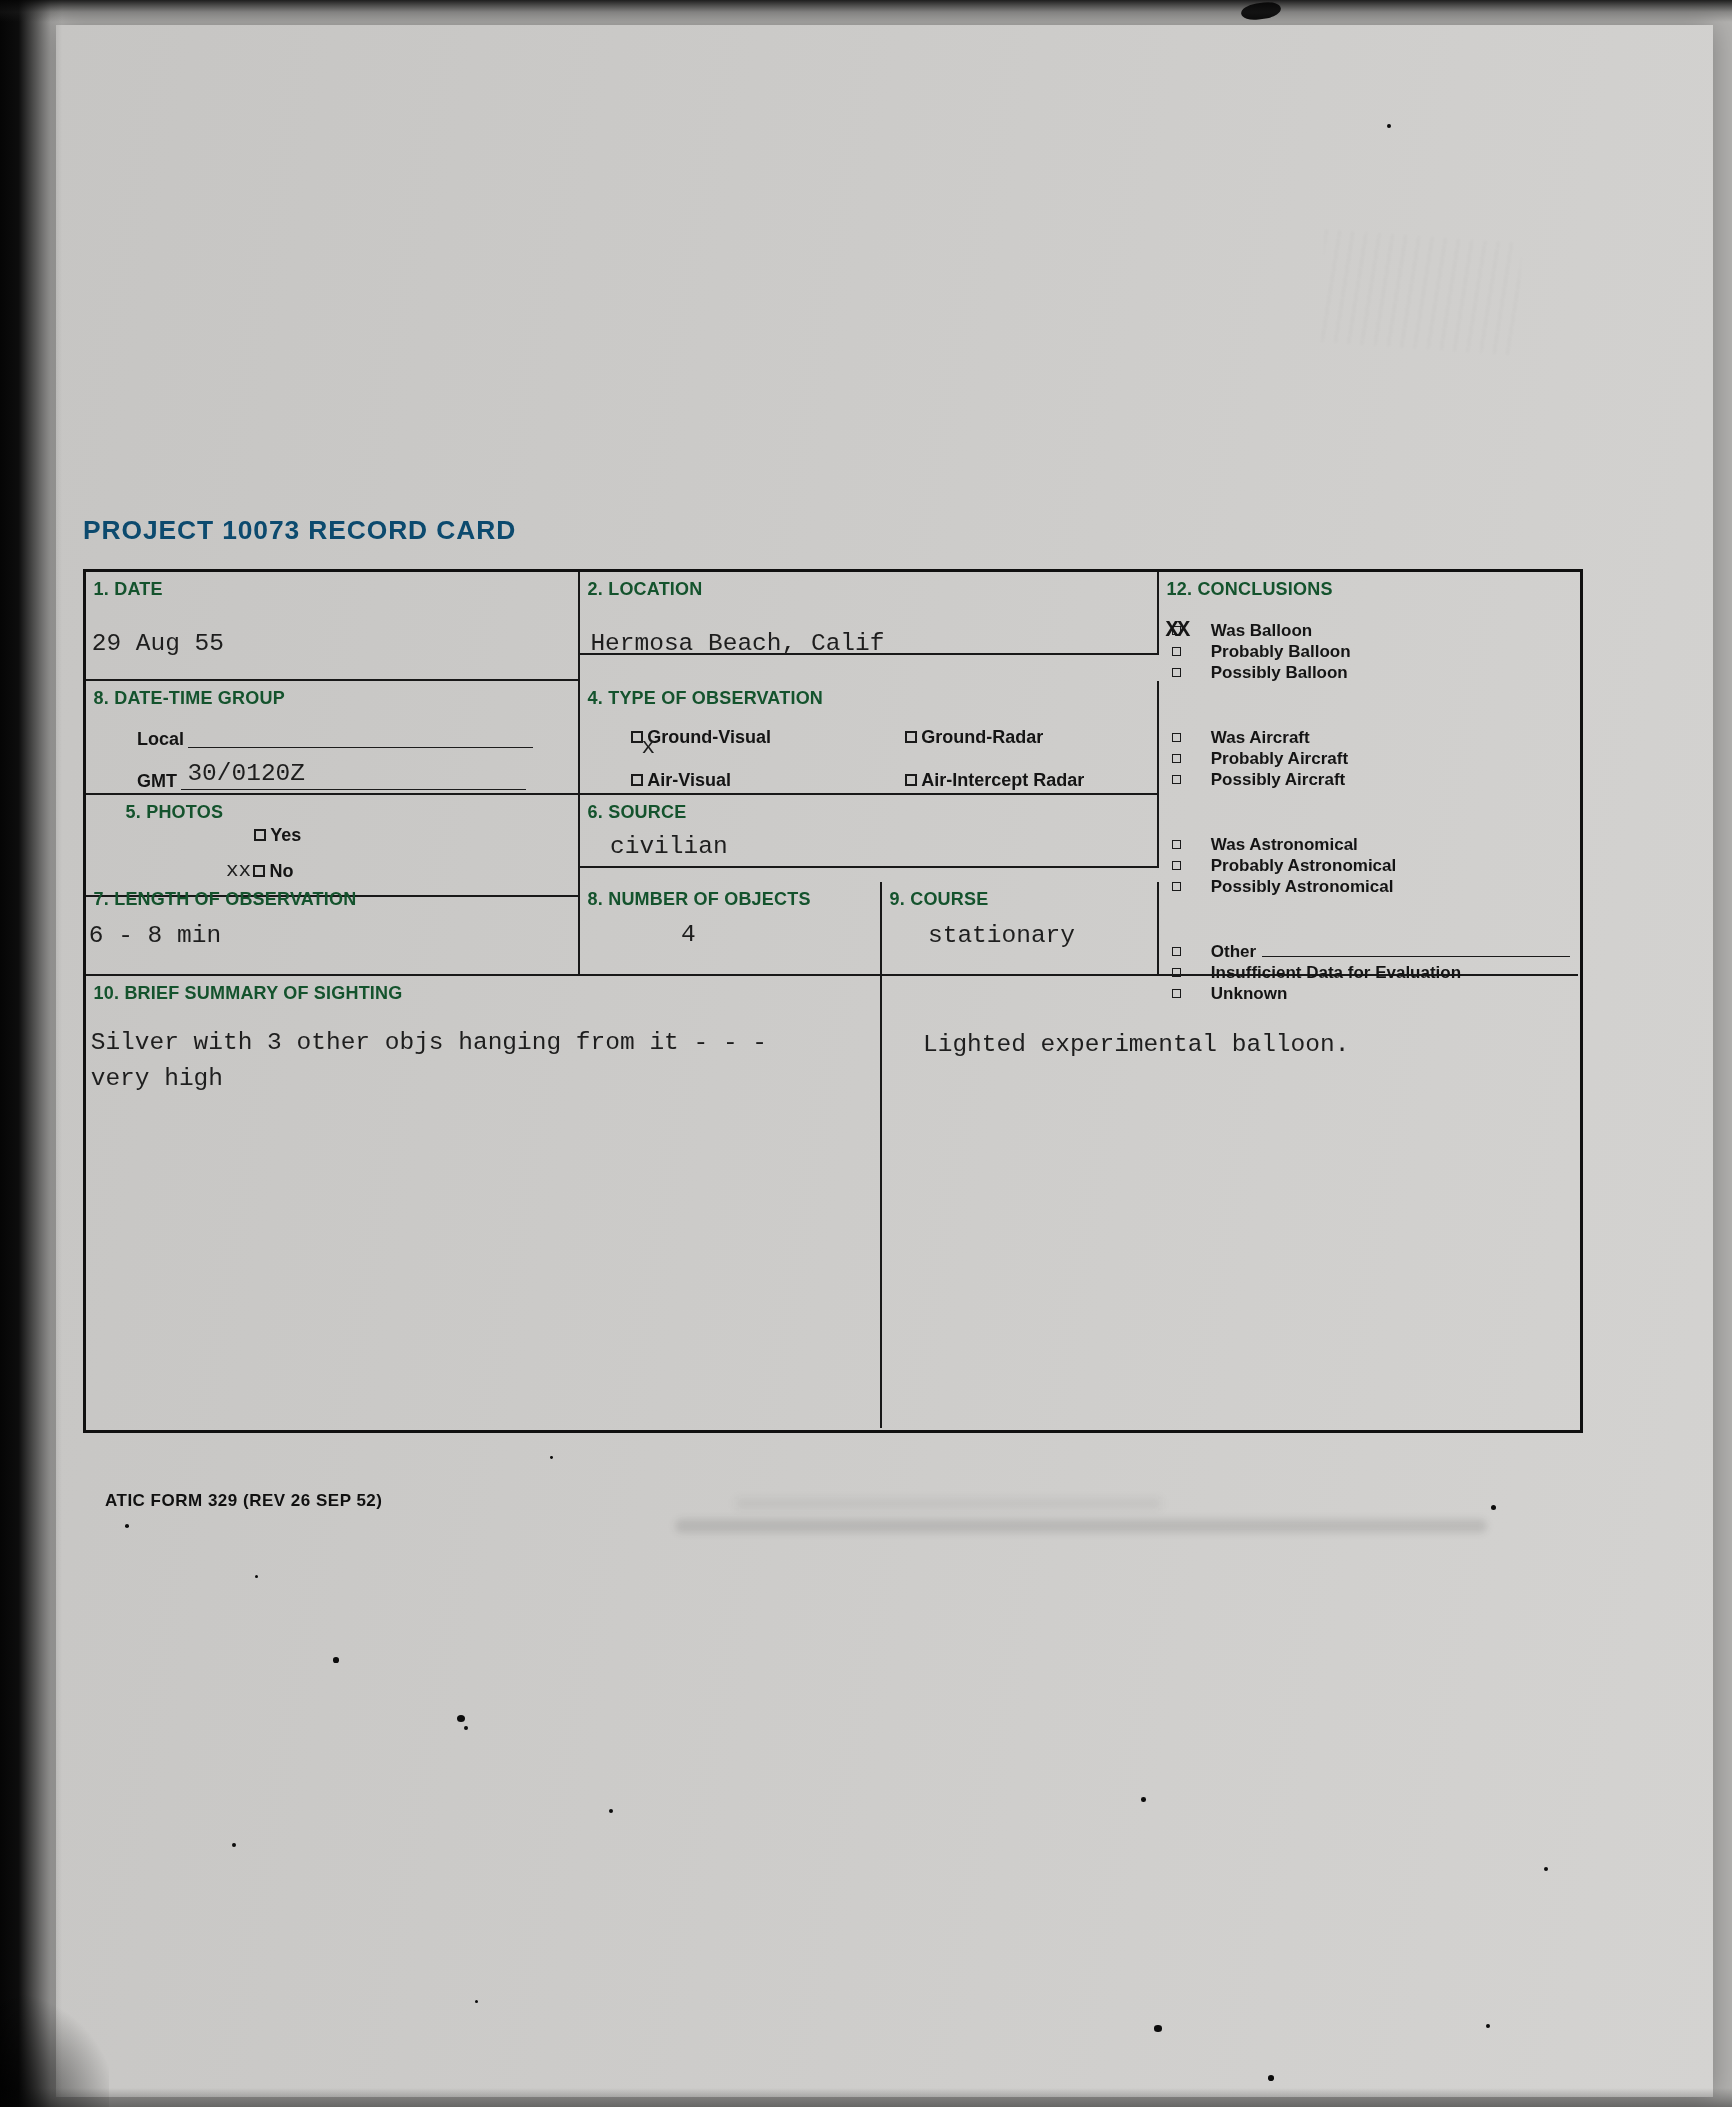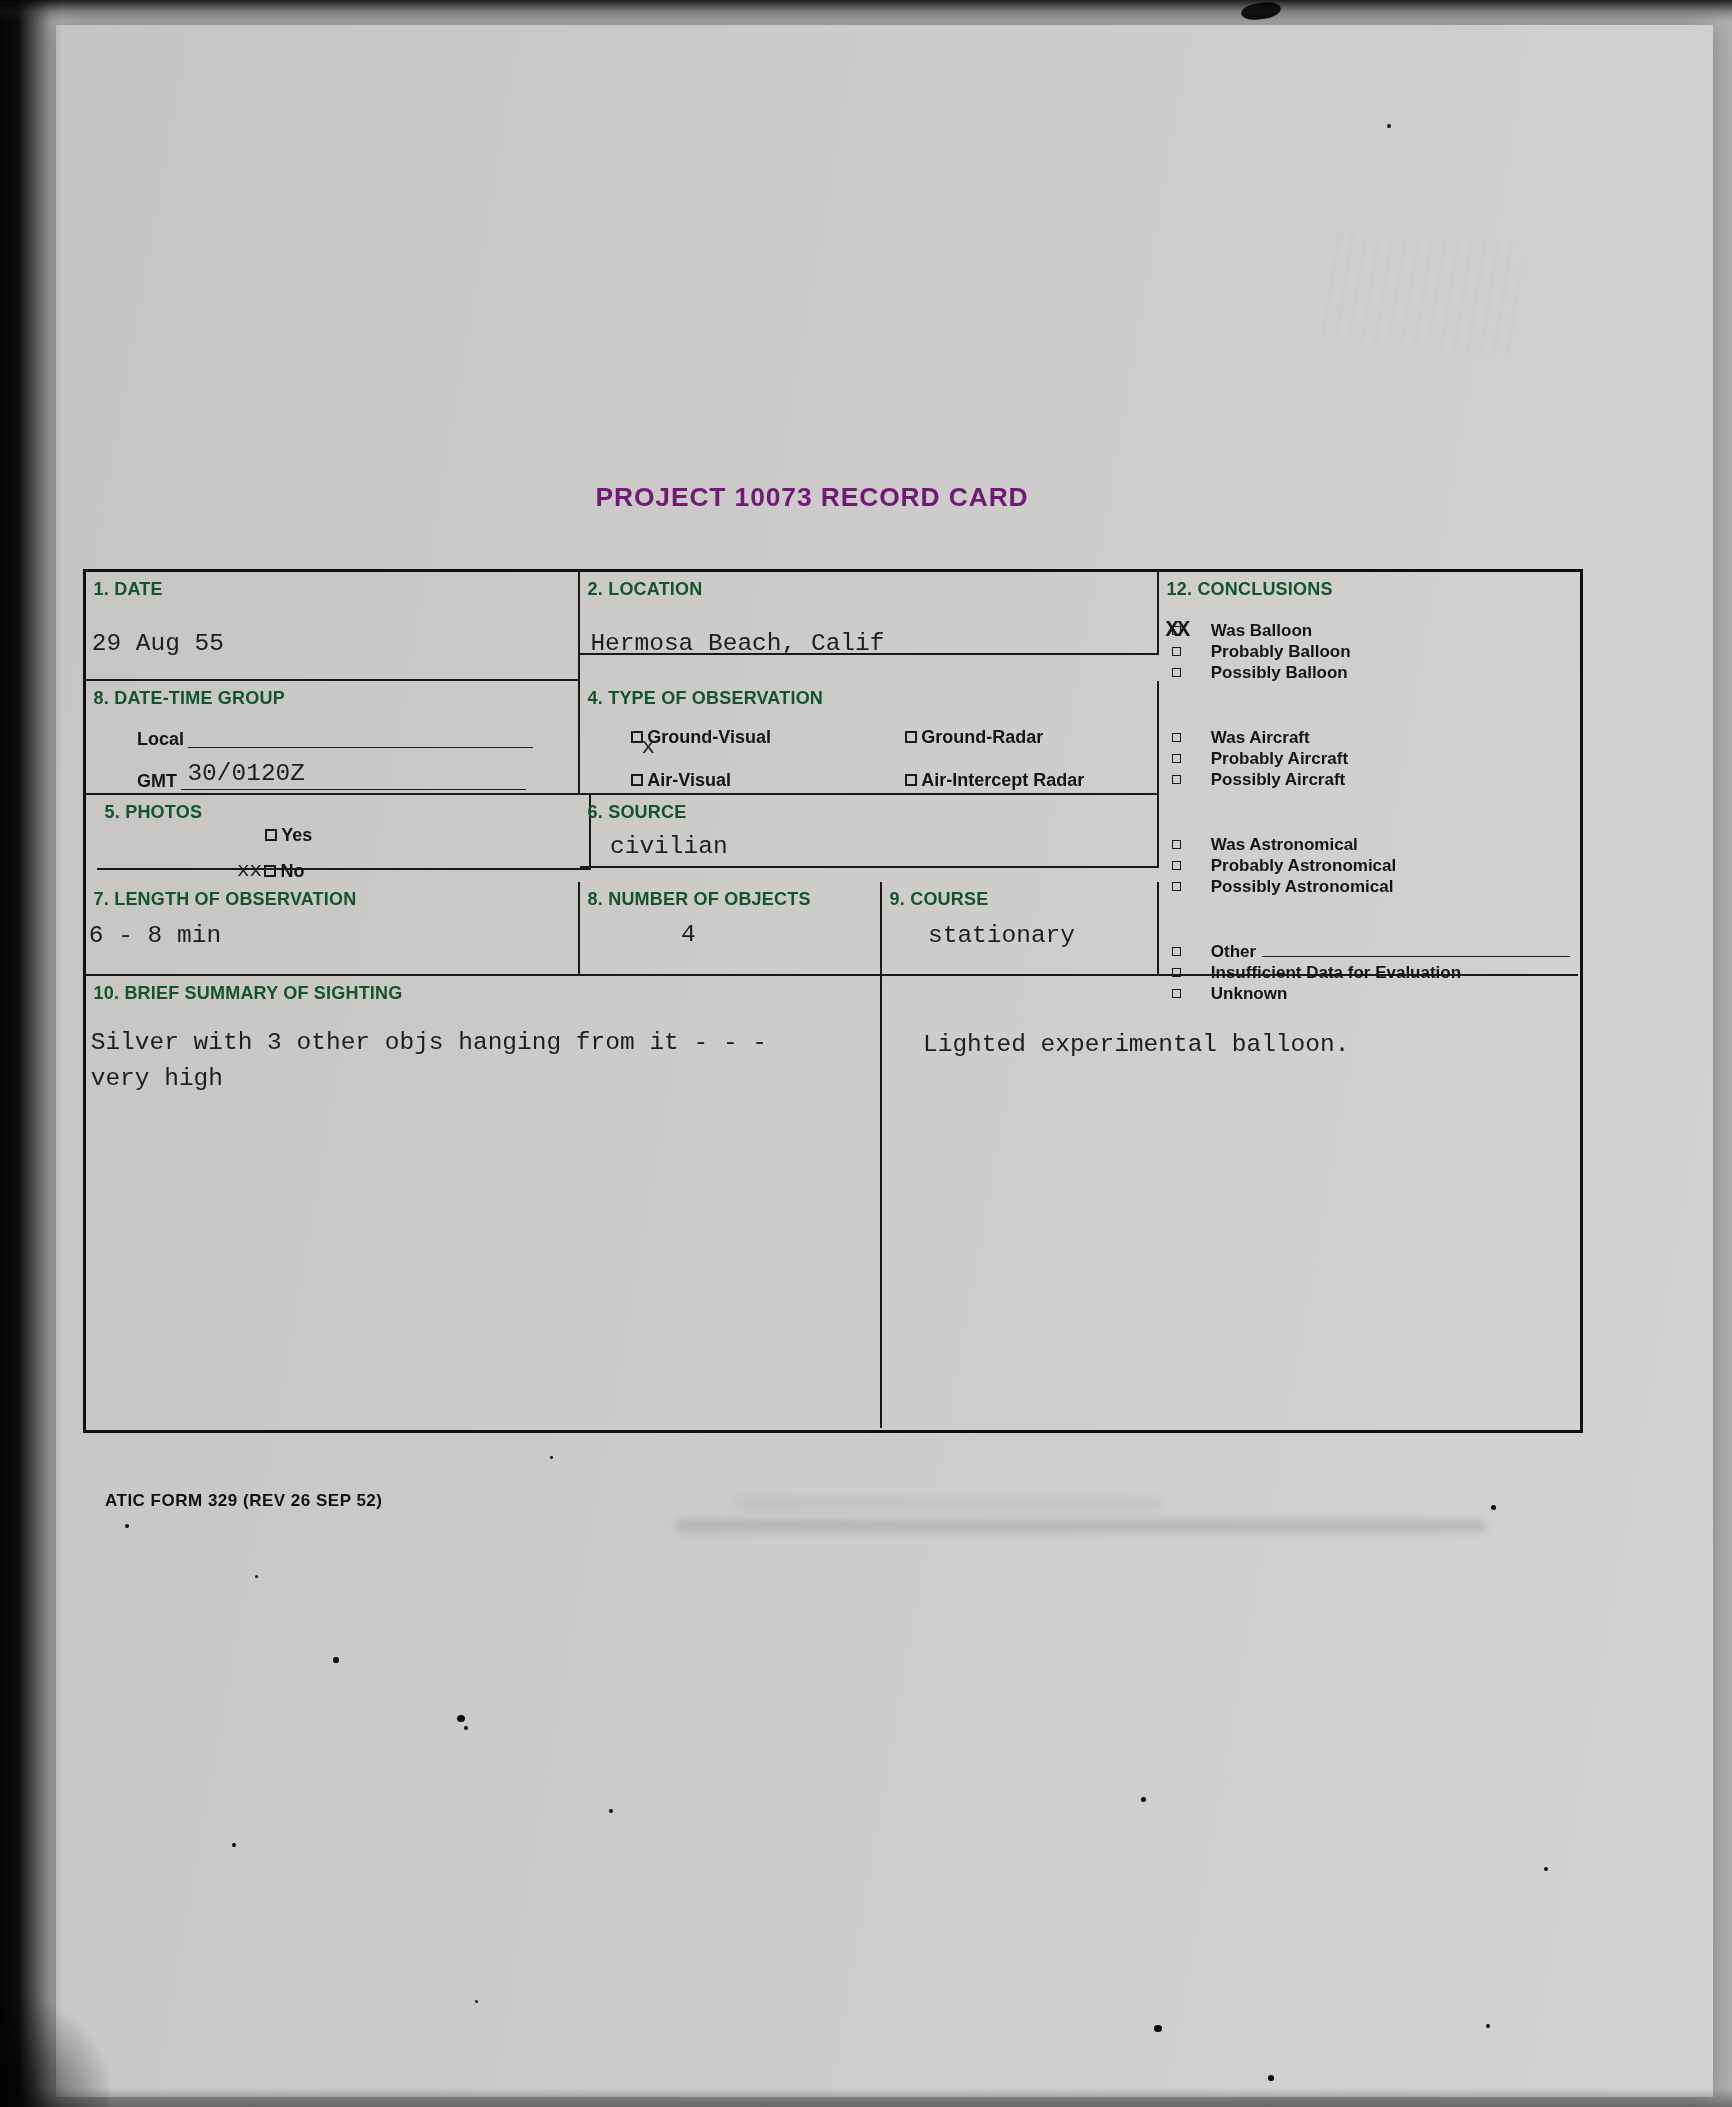--- a/index.html
+++ b/index.html
@@ -21,35 +21,35 @@
     border-radius:45%/55%;transform:rotate(-8deg);}
   .smudge1{position:absolute;left:675px;top:1519px;width:812px;height:14px;
     background:rgba(30,30,30,.12);filter:blur(3.8px);border-radius:7px;}
   .smudge2{position:absolute;left:736px;top:1499px;width:425px;height:8.5px;
     background:rgba(30,30,30,.07);filter:blur(4.7px);}
   .ghost{position:absolute;left:1321px;top:236px;width:198px;height:113px;opacity:.35;
     background:repeating-linear-gradient(95deg,rgba(0,0,0,.06) 0 2.8px,transparent 2.8px 13.2px);
     filter:blur(1.4px);transform:rotate(4deg);}
   .speck{position:absolute;background:#0c0c0c;border-radius:50%;}
 
-  .title{position:absolute;left:83px;top:484px;width:1458px;text-align:center;
-    font:700 26.4px/1 "Liberation Sans",sans-serif;letter-spacing:0.9px;color:#701a75;}
+  .title{position:absolute;left:83px;top:517px;width:1458px;text-align:left;
+    font:700 26.4px/1 "Liberation Sans",sans-serif;letter-spacing:0.9px;color:#0c4a6e;}
   .footer{position:absolute;left:105px;top:1492px;
     font:700 17px/1 "Liberation Sans",sans-serif;letter-spacing:0.5px;color:#101010;}
 
   .form-table{position:absolute;left:83px;top:569px;width:1500px;height:864px;
     border:3.8px solid #101010;box-sizing:border-box;}
   .cell{position:absolute;box-sizing:border-box;}
   .br{border-right:2.4px solid #181818;} .bb{border-bottom:2.4px solid #181818;}
   .cell-date{left:0;top:0;width:494px;height:109px;}
   .cell-location{left:494px;top:0;width:579px;height:83px;}
   .cell-conclusions{left:1073px;top:0;width:419px;height:404px;}
   .cell-dtg{left:0;top:109px;width:494px;height:114px;}
   .cell-type{left:494px;top:109px;width:579px;height:114px;}
-  .cell-photos{left:11px;top:223px;width:494px;height:75px;}
+  .cell-photos{left:0;top:223px;width:494px;height:102px;padding-left:32px;}
   .cell-source{left:494px;top:223px;width:579px;height:73px;}
   .cell-length{left:0;top:310px;width:494px;height:94px;}
   .cell-number{left:494px;top:310px;width:302px;height:94px;}
   .cell-course{left:796px;top:310px;width:277px;height:94px;}
   .cell-summary{left:0;top:404px;width:796px;height:452px;}
   .cell-comments{left:796px;top:404px;width:697px;height:452px;}
 
   .flabel{font:700 18px/1.05 "Liberation Sans",sans-serif;color:#14532d;
     letter-spacing:0.2px;padding:7.6px 0 0 7.6px;}
   .typed{font:400 24.5px/1.15 "Liberation Mono",monospace;color:#1e1e1e;position:absolute;}

